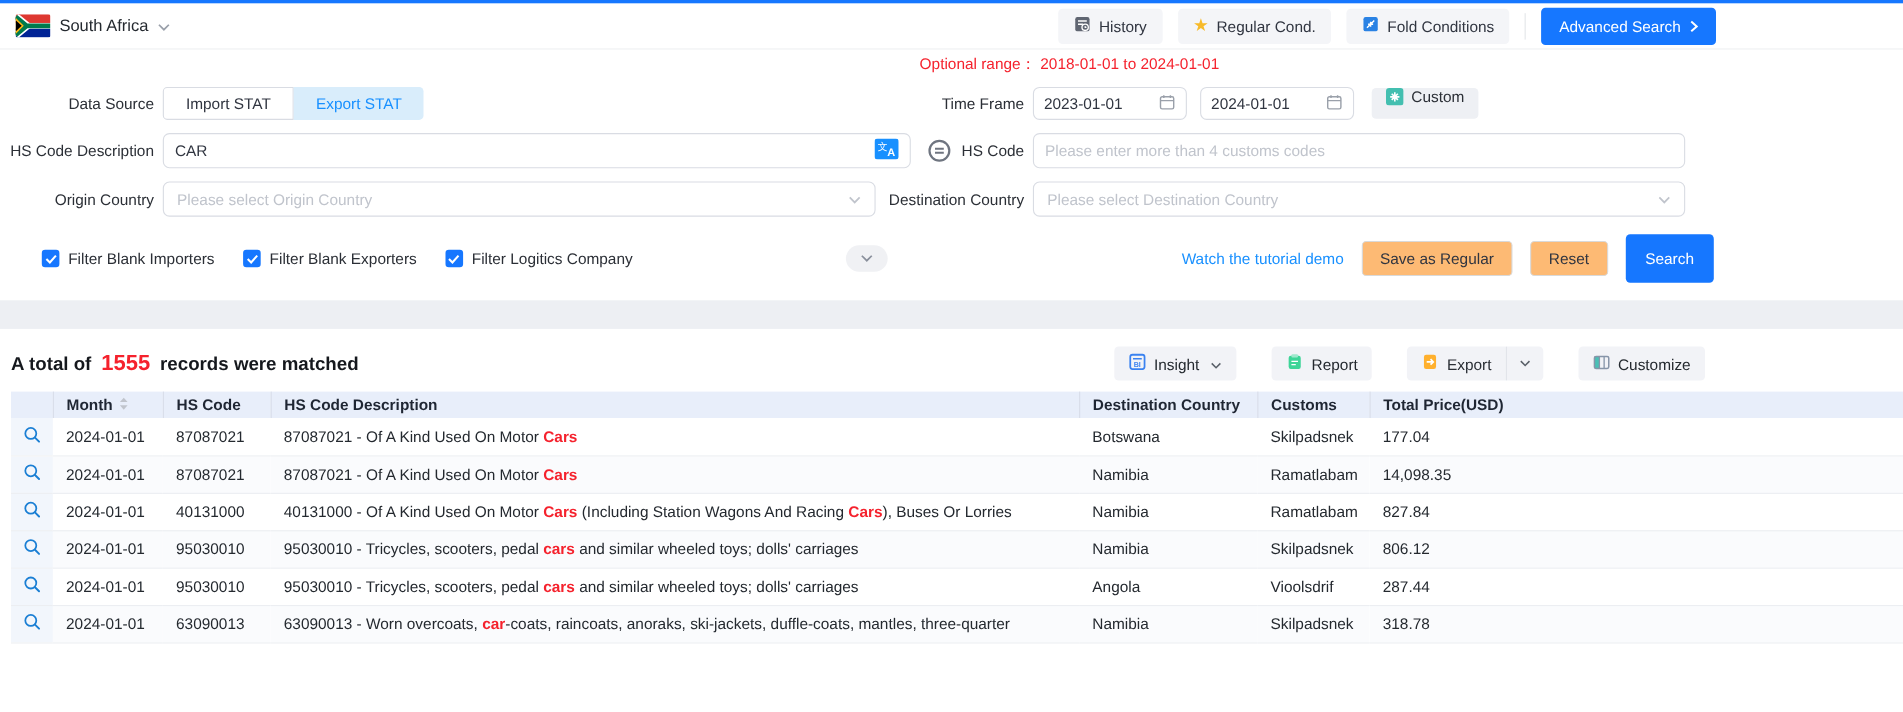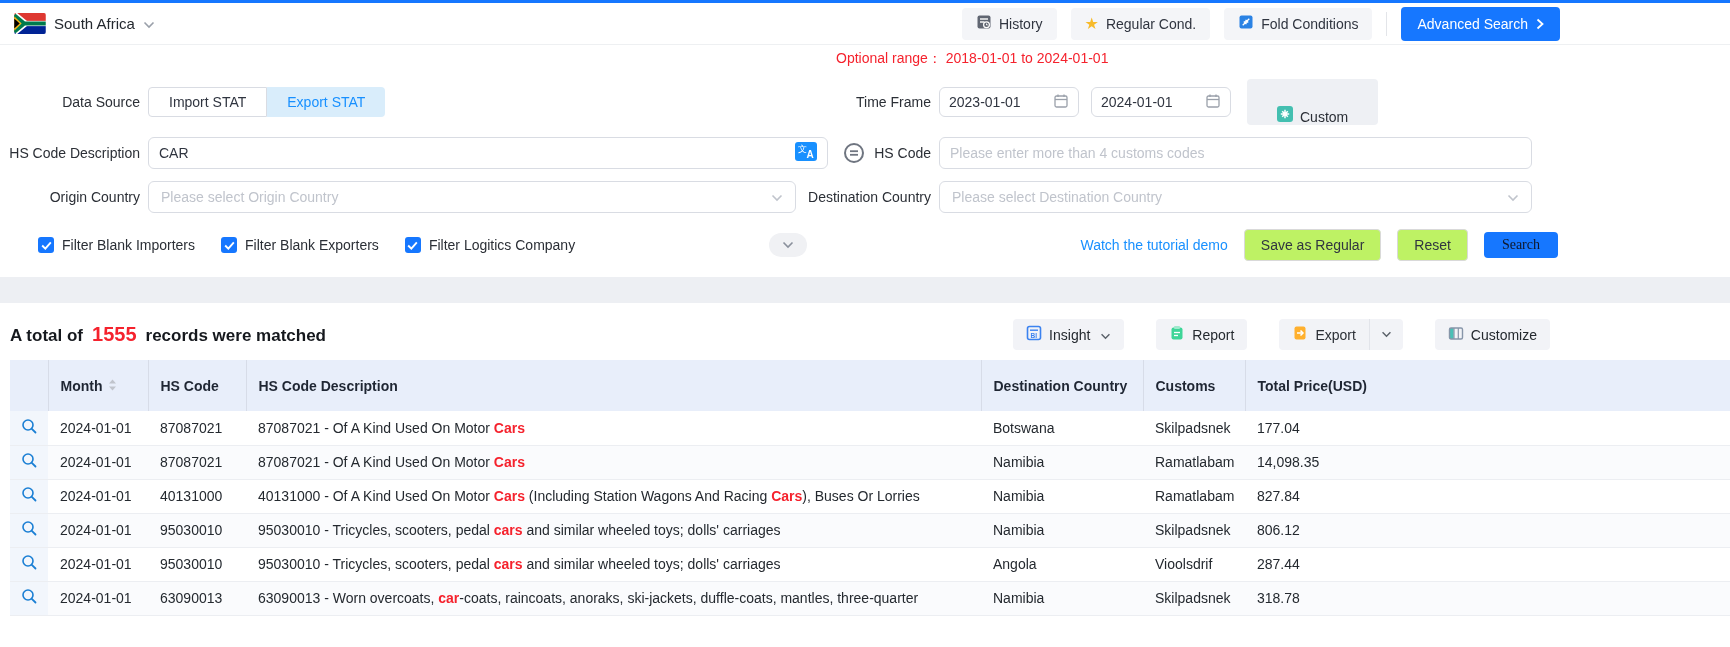--- a/index.html
+++ b/index.html
@@ -33,21 +33,21 @@
   .segmented { display:flex; height:30px; }
   .seg { display:flex; align-items:center; padding:4px 20px; cursor:pointer; font-size:14px; }
   .seg-import { background:#fff; border:1px solid #d9dce3; border-radius:4px 0 0 4px; color:#303540;}
   .seg-export { background:#d9edfb; color:#1890ff; border-radius:0 4px 4px 0; }
 
   .tf-cell { display:flex; align-items:center; gap:12px; }
   .date-input { width:140px; height:30px; border:1px solid #d9dce3; border-radius:6px;
     display:flex; align-items:center; padding:0 9px; gap:6px; background:#fff; }
   .date-input input { border:none; outline:none; width:100%; font-size:14px; color:#303540;
     font-family:"Liberation Sans", sans-serif; }
-  .gray-btn { display:flex; align-items:flex-end; gap:7px; height:46px; padding:0 30px;
+  .gray-btn { display:flex; align-items:flex-start; gap:7px; height:28px; padding:0 13px;
     background:#eef0f4; border-radius:4px; cursor:pointer; margin-left:4px; white-space:nowrap; }
 
   .desc-cell { position:relative; }
   .text-field { width:100%; height:32px; border:1px solid #d9dce3; border-radius:6px;
     display:flex; align-items:center; padding:0 10px; background:#fff; }
   .text-field input { border:none; outline:none; flex:1; font-size:14px; color:#303540;
     font-family:"Liberation Sans", sans-serif; }
   .text-field input::placeholder { color:#c0c4cc; }
   .after-icon { position:absolute; right:-38px; top:4px; cursor:pointer; }
 
@@ -59,43 +59,43 @@
 
   
   .chk-row { display:flex; align-items:center; margin-top:16px; padding:0 172px 0 14px;margin-left:24px; }
   .chk-group { display:flex; align-items:center; gap:8px; margin-right:26px; cursor:pointer; }
   .chk { width:16px; height:16px; background:#1677ff; border-radius:3px;
     display:flex; align-items:center; justify-content:center; flex:0 0 16px; }
   .collapse-pill { width:38px; height:24px; background:#f0f1f4; border-radius:12px;
     display:flex; align-items:center; justify-content:center; margin-left:168px; cursor:pointer; }
   .actions { margin-left:auto; display:flex; align-items:center; gap:16px; }
   .link { color:#1890ff; cursor:pointer; white-space:nowrap; }
-  .btn-plain { height:32px; padding:0 16px; background:#bef264; border:1px solid #d9d9d9;
+  .btn-plain { height:32px; padding:0 16px; background:#fdba74; border:1px solid #d9d9d9;
     border-radius:4px; display:flex; align-items:center; cursor:pointer; white-space:nowrap; color:#303540;}
-  .btn-search { height:26px; padding:0 18px; background:#1677ff; color:#0f172a; border-radius:4px;
-    display:flex; align-items:center; cursor:pointer;font-family:Liberation Serif, serif; }
+  .btn-search { height:44px; padding:0 18px; background:#1677ff; color:#ffffff; border-radius:4px;
+    display:flex; align-items:center; cursor:pointer; }
 
   .band { height:26px; background:#edeff3; margin-top:16px; }
 
   
   .res-head { display:flex; align-items:center; padding:16px 180px 10px 10px; }
   .res-title { display:flex; align-items:baseline; gap:9px; font-weight:bold; color:#15181d; font-size:17px; }
   .res-count { color:#f5222d; font-size:20px; font-weight:bold; }
   .res-btns { margin-left:auto; display:flex; align-items:center; gap:32px; }
   .res-btn { display:flex; align-items:center; gap:7px; height:31px; padding:0 13px;
     background:#f2f3f7; border-radius:4px; cursor:pointer; white-space:nowrap; color:#24292f; }
   .res-btn .chev { margin-left:3px; }
   .split { display:flex; align-items:stretch; background:#f2f3f7; border-radius:4px; overflow:hidden;}
   .split .main { display:flex; align-items:center; gap:7px; height:31px; padding:0 13px; cursor:pointer;}
   .split .arrow { display:flex; align-items:center; padding:0 11px; border-left:1px solid #e2e4ea; cursor:pointer;}
 
   
   .table-wrap { margin-left:10px; }
   table { width:100%; border-collapse:collapse; table-layout:fixed; }
-  thead th { background:#e8eefa; height:51px; font-weight:bold; color:#1f2633; text-align:left;
+  thead th { background:#e8eefa; height:24px; font-weight:bold; color:#1f2633; text-align:left;
     padding:0 12px; border-right:1px solid #d7dce8; font-size:14px; }
   thead th:last-child { border-right:none; }
   tbody td { height:34px; padding:0 12px; border-bottom:1px solid #eceef2; color:#24292f;
     white-space:nowrap; overflow:hidden; }
   tbody tr:nth-child(even) { background:#fafbfd; }
   tbody td.cell-mag { background:#f2f6fc; text-align:center; padding:0; }
   .hl { color:#f5222d; font-weight:bold; }
   .th-month { display:flex; align-items:center; gap:6px; }
   .mag { display:inline-flex; cursor:pointer; }
 </style>

